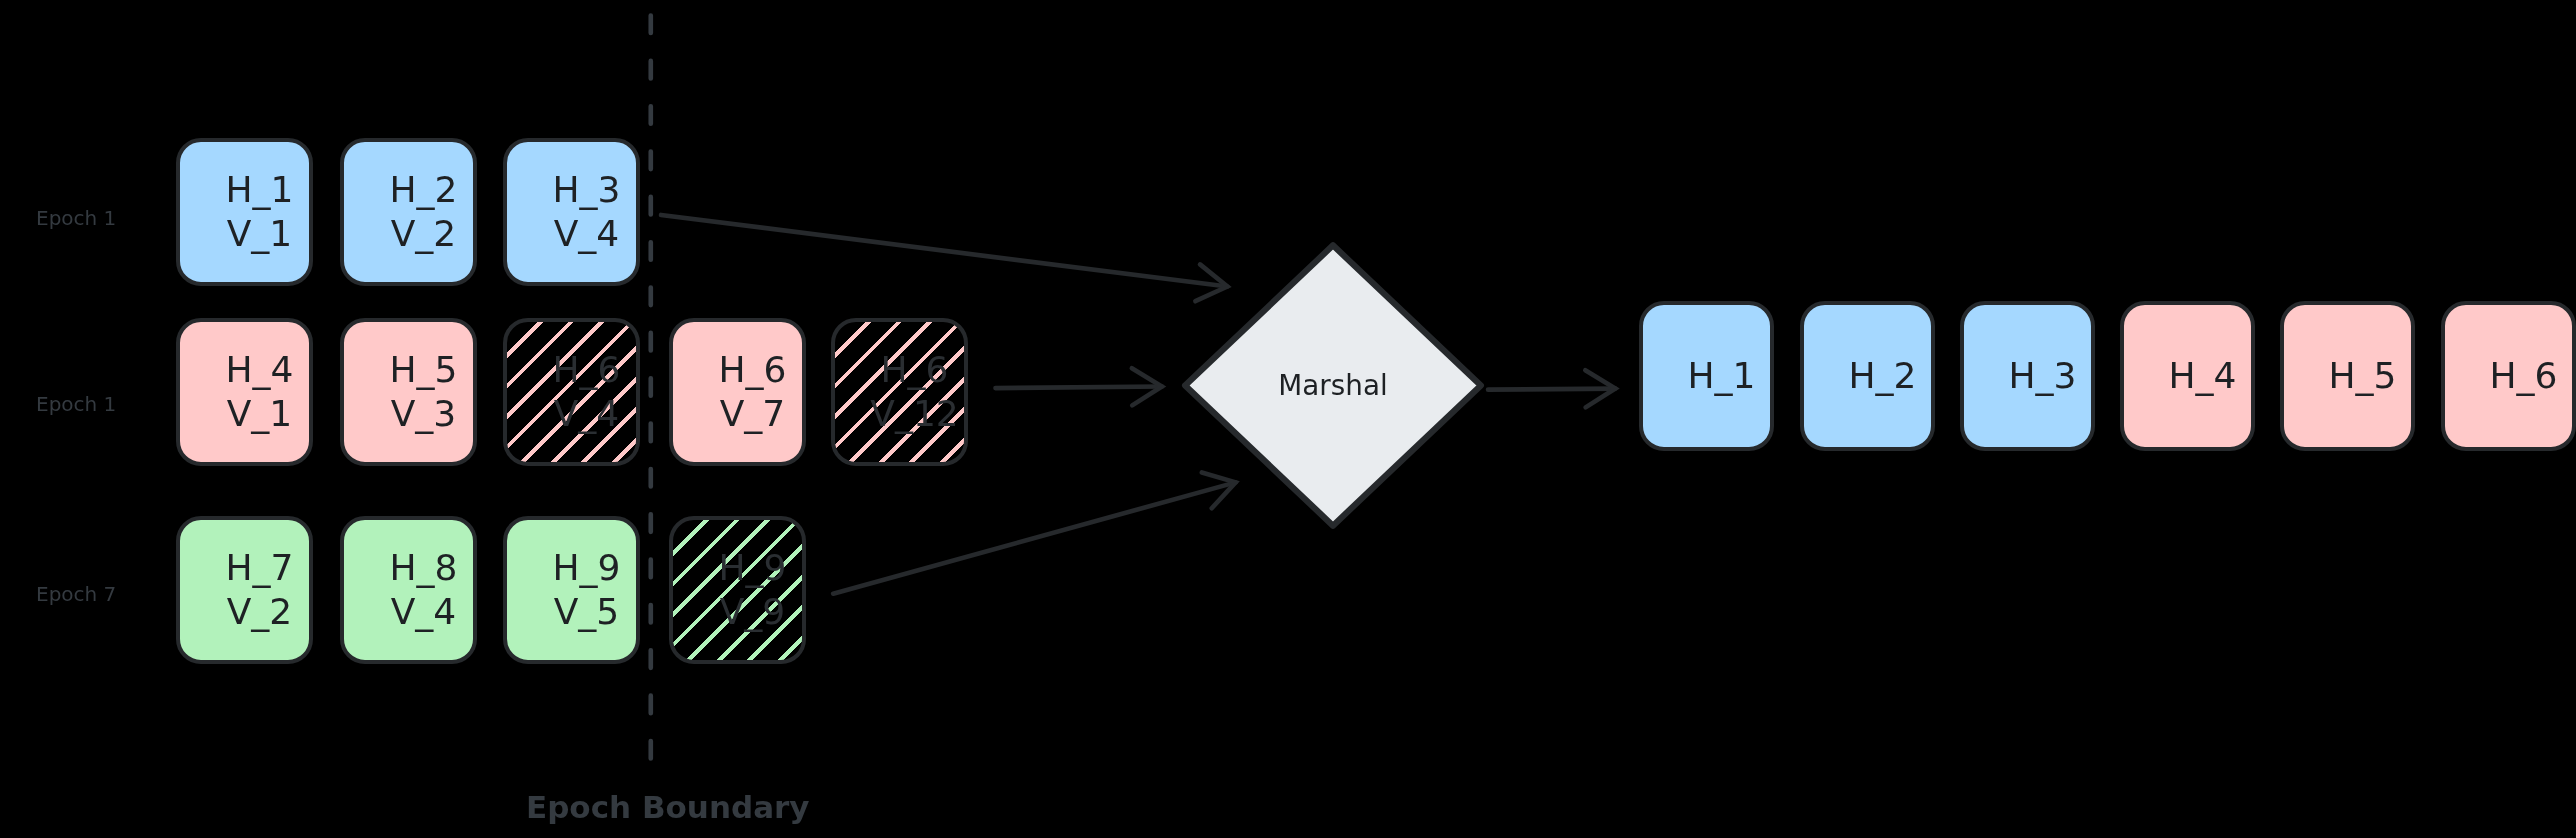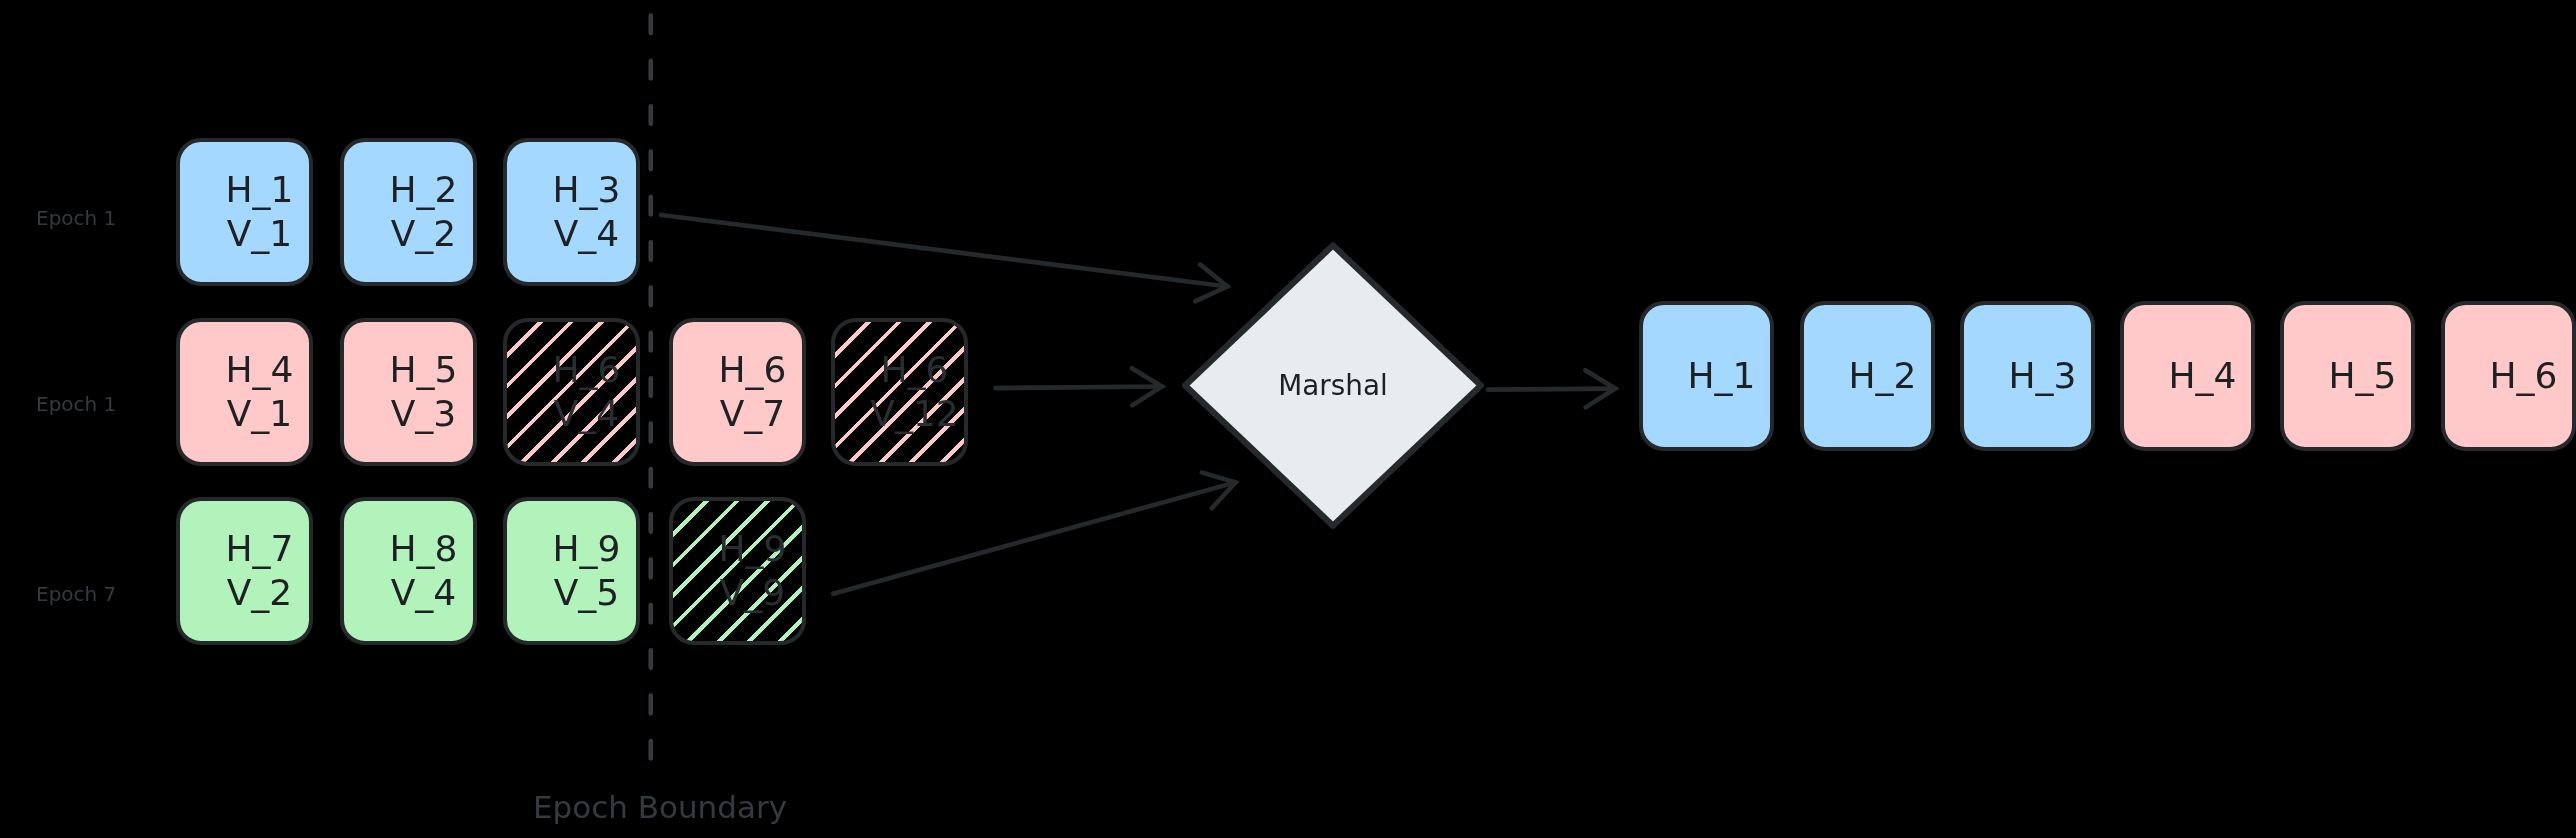--- a/index.html
+++ b/index.html
@@ -21,33 +21,33 @@
     position:absolute;left:36px;height:41px;line-height:41px;
     font-size:20px;color:var(--label_text,#343a40);white-space:nowrap;
   }
   .rl1{top:198px}.rl2{top:384px}.rl3{top:574px}
 
   .box{
     position:absolute;width:137px;height:148px;box-sizing:border-box;
     border:4.6px solid var(--stroke,#26292c);border-radius:25px;
     display:flex;flex-direction:column;align-items:center;justify-content:center;gap:8.2px;
   }
-  .r1{top:138px}.r2{top:318px}.r3{top:497px}
+  .r1{top:138px}.r2{top:318px}.r3{top:516px}
   .c1{left:176px}.c2{left:340px}.c3{left:503px}.c4{left:669px}.c5{left:831px}
   .solid-blue{background:var(--blue,#a5d8ff)}
   .solid-pink{background:var(--pink,#ffc9c9)}
   .solid-green{background:var(--green,#b2f2bb)}
   .hatch-pink{background:repeating-linear-gradient(135deg,var(--pink,#ffc9c9) 0 4.1px,transparent 4.1px 21.6px);}
   .hatch-green{background:repeating-linear-gradient(135deg,var(--green,#b2f2bb) 0 4.1px,transparent 4.1px 21.6px);}
   .bl{font-size:36px;line-height:1;color:var(--box_text,#1e2124);white-space:nowrap;margin-left:30px;}
   .hatch .bl{color:var(--hatch_text,#2a2e32);}
 
   .boundary-label{
     position:absolute;left:526px;top:789px;width:268px;text-align:center;
-    font-size:31px;color:var(--label_text,#343a40);white-space:nowrap;
+    font-size:31px;color:var(--label_text,#343a40);white-space:nowrap;font-weight:bold;
   }
 
   .obox{
     position:absolute;top:301px;width:135px;height:150px;box-sizing:border-box;
     border:4.6px solid var(--stroke,#26292c);border-radius:25px;
     display:flex;align-items:center;justify-content:center;
   }
   .o1{left:1639px}.o2{left:1800px}.o3{left:1960px}
   .o4{left:2120px}.o5{left:2280px}.o6{left:2441px}
 </style>

